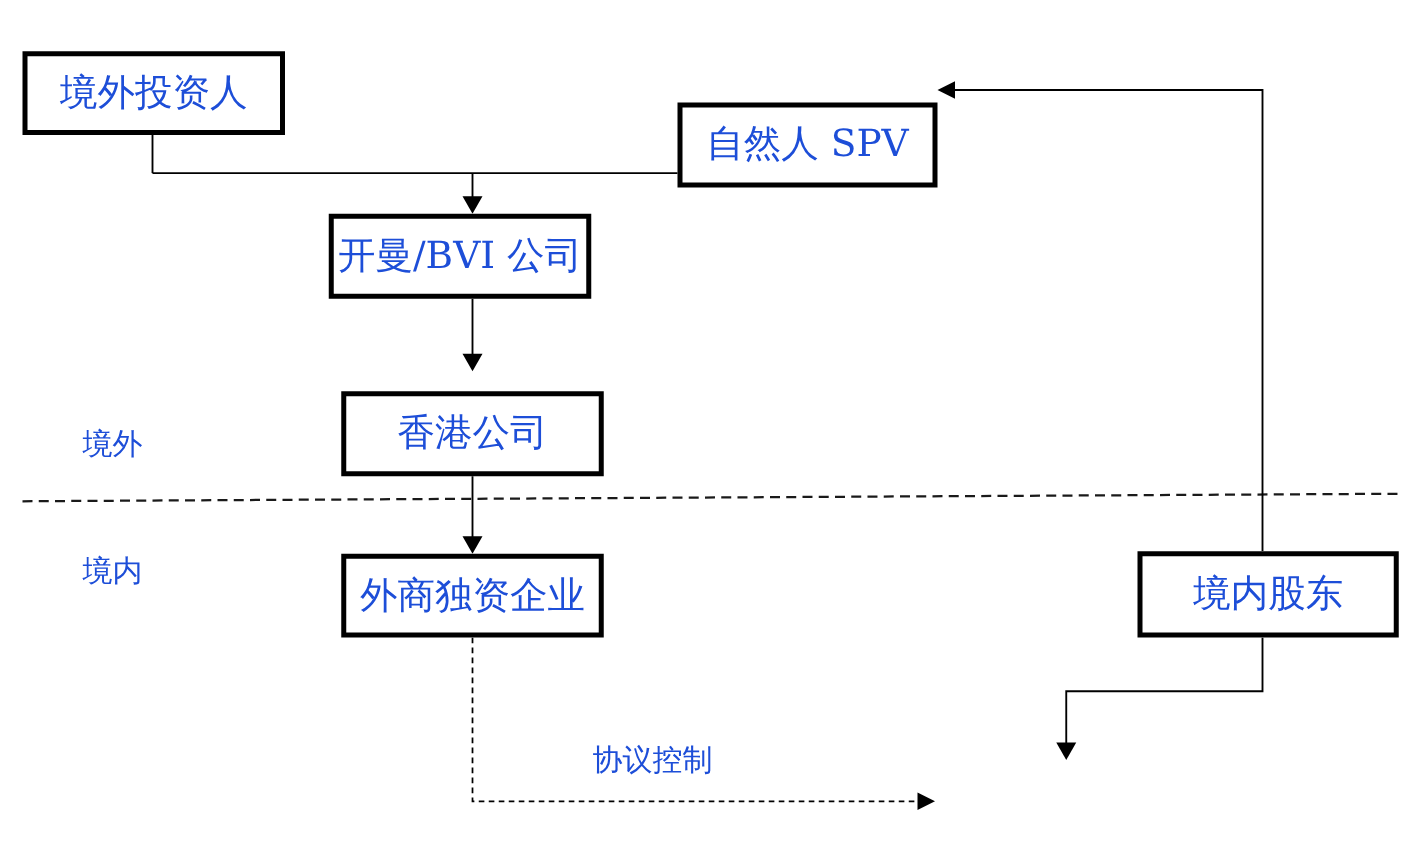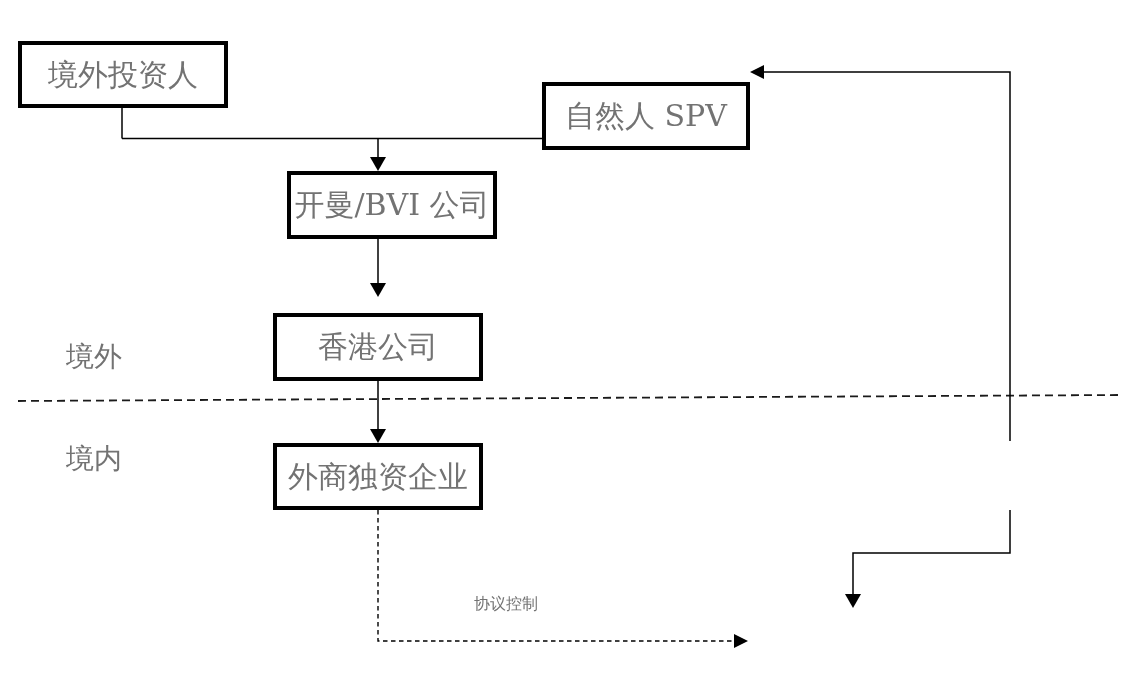--- a/index.html
+++ b/index.html
@@ -6,21 +6,21 @@
     margin: 0;
     padding: 0;
     background: #ffffff;
   }
   #canvas {
     position: relative;
     width: 1133px;
     height: 694px;
     background: #ffffff;
     font-family: "DejaVu Serif", "Liberation Serif", serif;
-    color: #737373;
+    color: #1d4ed8;
     overflow: hidden;
   }
   #connector-layer {
     position: absolute;
     left: 0;
     top: 0;
     width: 1133px;
     height: 694px;
   }
   .node {
@@ -30,36 +30,36 @@
     background: #ffffff;
     display: flex;
     align-items: center;
     justify-content: center;
     font-size: 30px;
     line-height: 1;
     white-space: nowrap;
   }
   .node-overseas-investor   { left: 18px;  top: 41px;  width: 210px; height: 67px; }
   .node-natural-person-spv  { left: 542px; top: 38px;  width: 208px; height: 68px; margin-top: 44px; }
-  .node-cayman-bvi          { left: 287px; top: 171px; width: 210px; height: 68px; }
+  .node-cayman-bvi          { left: 263px; top: 171px; width: 210px; height: 68px; }
   .node-hongkong            { left: 273px; top: 313px; width: 210px; height: 68px; }
   .node-wfoe                { left: 273px; top: 443px; width: 210px; height: 67px; }
   .node-domestic-shareholder{ left: 910px; top: 441px; width: 209px; height: 69px; }
   .node-domestic-opco       { left: 748px; top: 608px; width: 209px; height: 69px; }
   .region-label {
     position: absolute;
-    font-size: 28px;
+    font-size: 24px;
     line-height: 1;
     white-space: nowrap;
   }
   .region-label-offshore { left: 66px; top: 343px; }
   .region-label-onshore  { left: 66px; top: 445px; }
   .edge-label {
     position: absolute;
-    font-size: 16px;
+    font-size: 24px;
     line-height: 1;
     white-space: nowrap;
   }
   .edge-label-vie { left: 474px; top: 596px; }
   .stroke {
     fill: none;
     stroke: #000000;
     stroke-width: 1.5;
   }
   .stroke-dashed-sep {
@@ -126,20 +126,23 @@
   </div>
 
   <div class="node node-hongkong">
     <span>香港公司</span>
   </div>
 
   <div class="node node-wfoe">
     <span>外商独资企业</span>
   </div>
 
+  <div class="node node-domestic-shareholder">
+    <span>境内股东</span>
+  </div>
 
 
   <div class="region-label region-label-offshore">
     <span>境外</span>
   </div>
 
   <div class="region-label region-label-onshore">
     <span>境内</span>
   </div>
 

